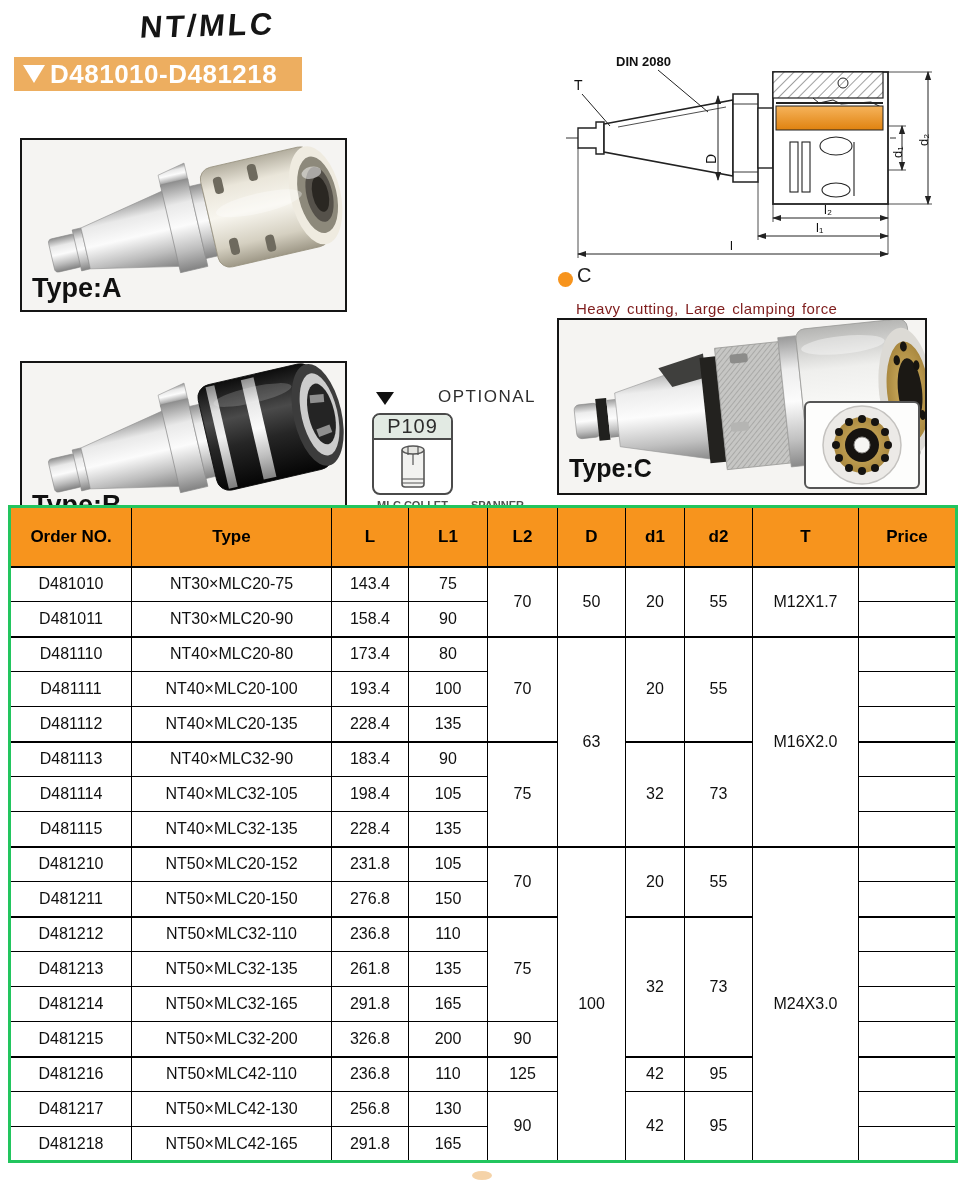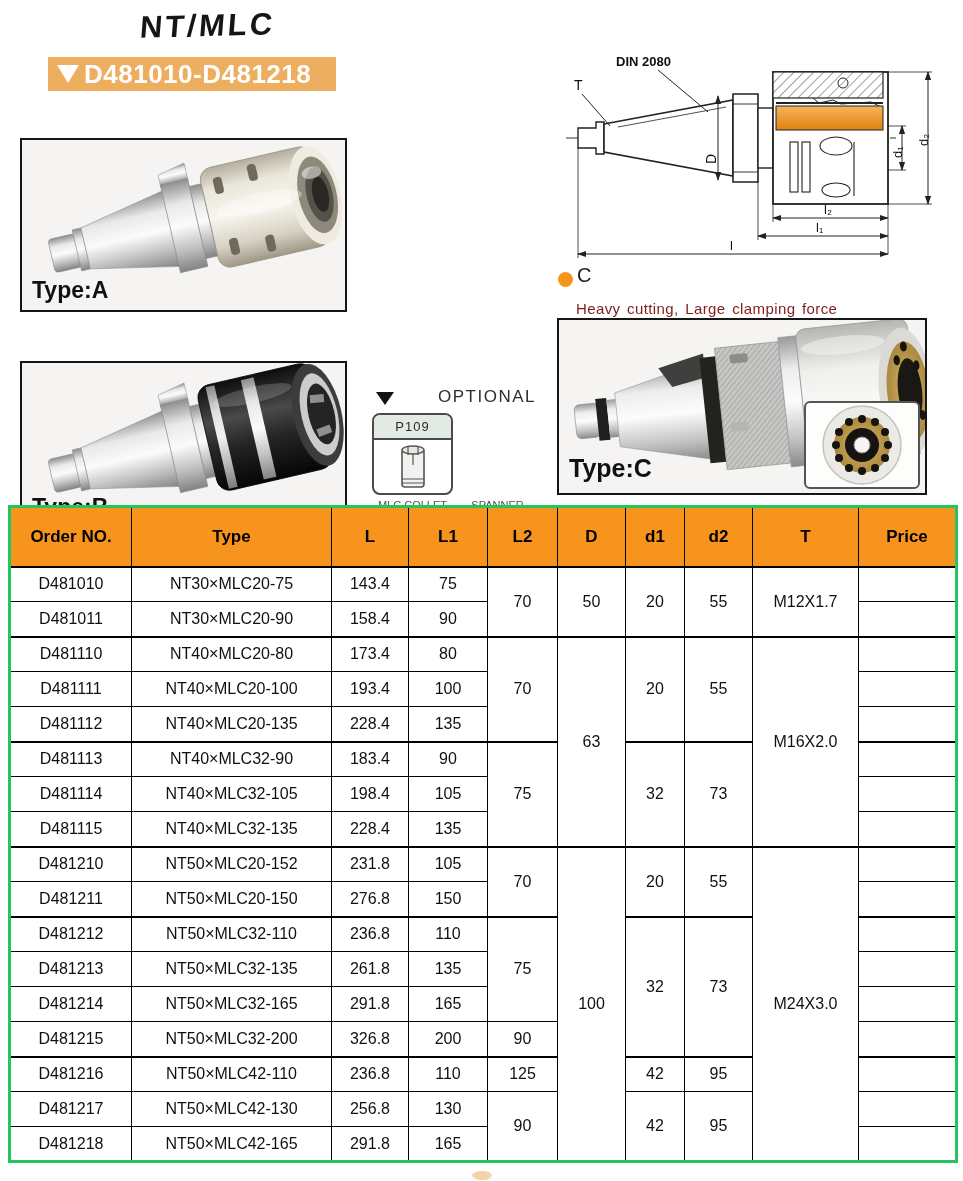--- a/index.html
+++ b/index.html
@@ -10,21 +10,21 @@
     overflow:hidden; margin:0 auto;
   }
   
   .page-title {
     position:absolute; left:140px; top:8px;
     font-size:31px; font-weight:600; color:#151515;
     letter-spacing:3px; transform:rotate(-1.5deg) skewX(-6deg);
   }
   .range-banner {
     position:absolute; left:14px; top:57px; width:288px; height:34px;
-    background:#EDAE60; display:flex; align-items:center;margin-left:34px;
+    background:#EDAE60; display:flex; align-items:center;
   }
   .tri-down-white {
     width:0; height:0; margin-left:9px;
     border-left:11px solid transparent; border-right:11px solid transparent;
     border-top:18px solid #ffffff;
   }
   .range-banner .range-text {
     color:#ffffff; font-size:26px; font-weight:bold; letter-spacing:0.5px; margin-left:5px;
     white-space:nowrap;
   }
@@ -34,21 +34,21 @@
   }
   
   .photo-box {
     position:absolute; border:2px solid #151515; background:#f5f4f2; overflow:hidden;
   }
   #box-a { left:20px; top:138px; width:327px; height:174px; }
   #box-b { left:20px; top:322px; width:327px; height:168px;margin-top:39px; }
   #box-c { left:557px; top:318px; width:370px; height:177px; }
   .type-label {
     position:absolute; left:10px; bottom:6px;
-    font-size:23px; font-weight:bold; color:#111;
+    font-size:27px; font-weight:bold; color:#111;
   }
   #box-c .type-label { font-size:25px; bottom:10px; }
   .inset-face {
     position:absolute; right:5px; bottom:4px; width:116px; height:88px;
     background:#fdfdfc; border:2px solid #555; border-radius:6px; overflow:hidden;
   }
   
   .tri-down-black {
     position:absolute; left:376px; top:392px; width:0; height:0;
     border-left:9px solid transparent; border-right:9px solid transparent;
@@ -60,25 +60,25 @@
   }
   .opt-card {
     position:absolute; top:413px; width:81px; height:82px;
     border:2px solid #4a4a4a; border-radius:8px; background:#ffffff; overflow:hidden;
   }
   #card-p109 { left:372px; }
   #card-p113 { left:457px; }
   .opt-card .code {
     height:25px; background:#e2eae3; border-bottom:2px solid #4a4a4a;
     display:flex; align-items:center; justify-content:center;
-    font-size:13px; color:#2c2c2c; letter-spacing:1px;
+    font-size:20px; color:#2c2c2c; letter-spacing:1px;
   }
   .opt-card .art { height:53px; display:flex; align-items:center; justify-content:center; }
   .opt-name {
-    position:absolute; top:499px; font-size:11px; font-weight:normal; color:#4f4f4f;
+    position:absolute; top:499px; font-size:11px; font-weight:bold; color:#4f4f4f;
     text-align:center; letter-spacing:0px; white-space:nowrap;
   }
   #name-p109 { left:366px; width:93px; }
   #name-p113 { left:457px; width:81px; }
   
   .feature-dot {
     position:absolute; left:558px; top:272px; width:15px; height:15px;
     border-radius:50%; background:#F7941D;
   }
   .feature-bullet-label {

